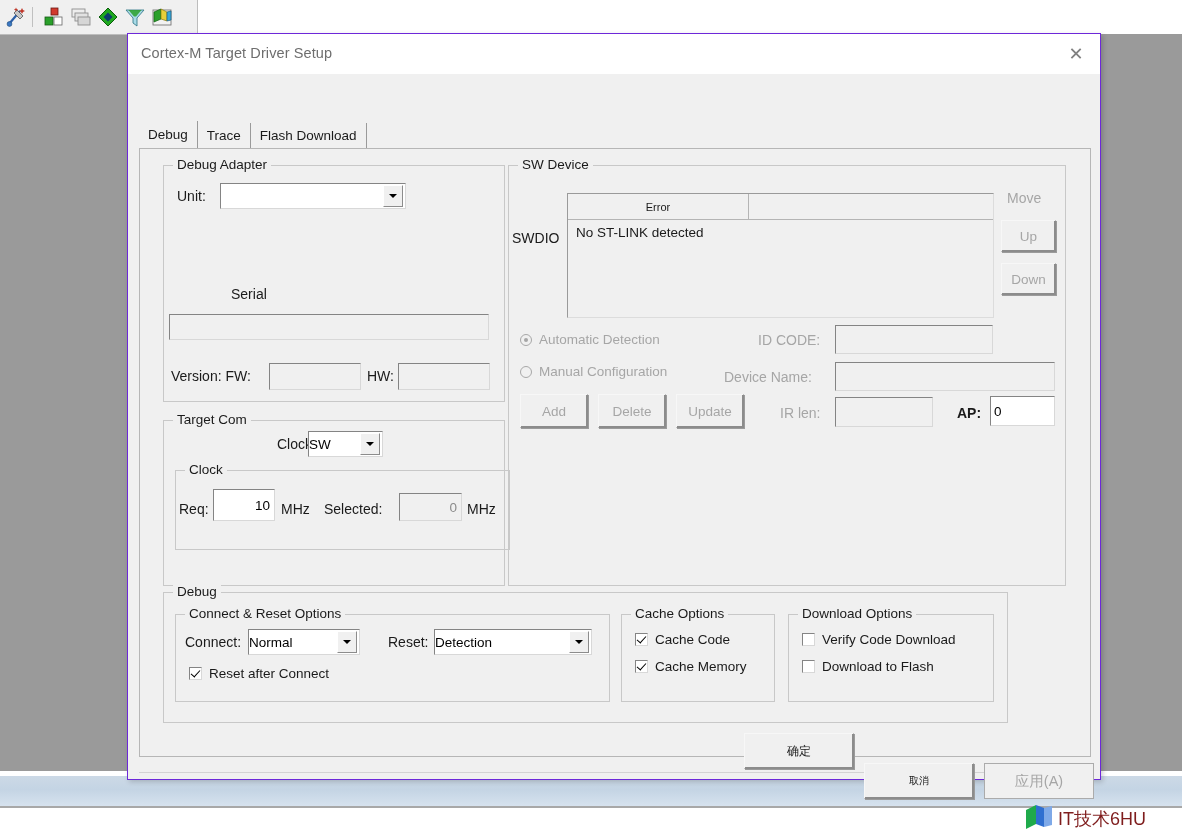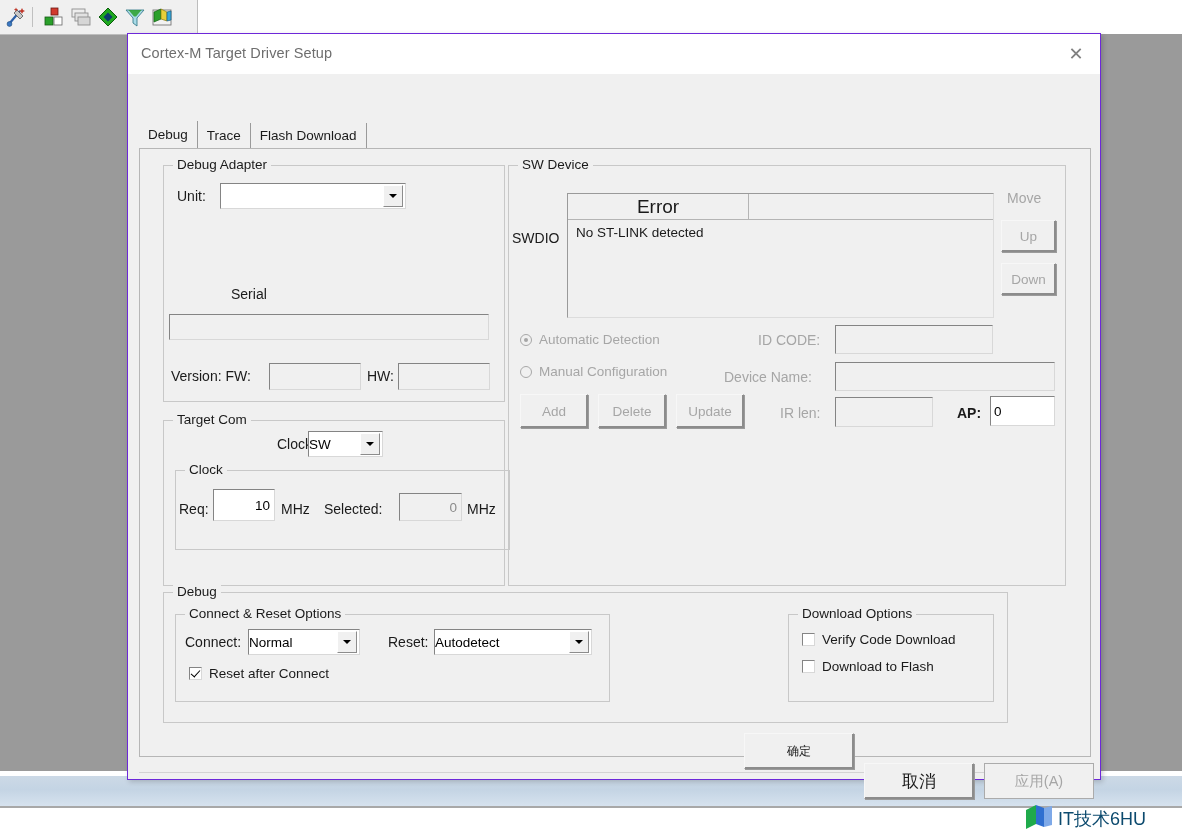--- a/index.html
+++ b/index.html
@@ -112,32 +112,32 @@
   .rad .rtxt { margin-left:7px; font-size:13.5px; color:#a6a6a6; white-space:nowrap;
                font-family:"Liberation Sans", sans-serif; }
 
   
   .listbox { position:absolute; background:#f0f0f0; border:1px solid #9a9a9a;
              border-right-color:#dcdcdc; border-bottom-color:#dcdcdc; box-sizing:border-box; }
   .lhead { position:absolute; left:0; top:0; right:0; height:25px; display:flex;
            border-bottom:1px solid #b4b4b4; }
   .lhead .hcell { background:#f0f0f0; border-right:1px solid #b4b4b4;
                   display:flex; align-items:center; justify-content:center;
-                  font-size:19px; color:#1a1a1a; box-sizing:border-box;
+                  font-size:11px; color:#1a1a1a; box-sizing:border-box;
                   font-family:"Liberation Sans", sans-serif; }
   .lrow { position:absolute; left:0; top:25px; right:0; height:26px; display:flex; align-items:center; }
   .lrow .rcell { font-size:13.5px; color:#1a1a1a; padding-left:8px;
                  font-family:"Liberation Sans", sans-serif; }
 
   
   .footer-sep { position:absolute; left:11px; top:698px; width:950px; height:1px; background:#d3d3d3; }
 
   
   .wm { position:absolute; left:1024px; top:803px; display:flex; align-items:center; }
-  .wm-txt { font-size:18px; color:#0c4a6e; font-family:"Liberation Sans", sans-serif;
+  .wm-txt { font-size:18px; color:#7f1d1d; font-family:"Liberation Sans", sans-serif;
             letter-spacing:0px; margin-left:4px; }
 </style>
 </head>
 <body>
 
 <div id="root">
 
   <div class="bg-white-top"></div>
   <div class="bg-white-right"></div>
   <div class="bg-gray-body"></div>
@@ -306,52 +306,63 @@
             <div class="lbl" style="left:9px; top:19px;">Connect:</div>
             <div class="combo" style="left:72px; top:14px; width:112px; height:26px;">
               <span class="ctext">Normal</span>
               <span class="carrow">
                     <i></i>
                   </span>
             </div>
 
             <div class="lbl" style="left:212px; top:19px;">Reset:</div>
             <div class="combo" style="left:258px; top:14px; width:158px; height:26px;">
-              <span class="ctext">Autodetect</span>
+              <span class="ctext">Detection</span>
               <span class="carrow">
                     <i></i>
                   </span>
             </div>
 
             <div class="chk" style="left:13px; top:51px;">
               <span class="box on"></span>
               <span class="ctxt">Reset after Connect</span>
             </div>
           </div>
 
+          <div class="group" style="left:457px; top:21px; width:152px; height:86px;">
+            <div class="gtitle">Cache Options</div>
+            <div class="chk" style="left:13px; top:17px;">
+              <span class="box on"></span>
+              <span class="ctxt">Cache Code</span>
+            </div>
+            <div class="chk" style="left:13px; top:44px;">
+              <span class="box on"></span>
+              <span class="ctxt">Cache Memory</span>
+            </div>
+          </div>
 
           <div class="group" style="left:624px; top:21px; width:204px; height:86px;">
             <div class="gtitle">Download Options</div>
             <div class="chk" style="left:13px; top:17px;">
               <span class="box"></span>
               <span class="ctxt">Verify Code Download</span>
             </div>
             <div class="chk" style="left:13px; top:44px;">
               <span class="box"></span>
               <span class="ctxt">Download to Flash</span>
             </div>
           </div>
         </div>
 
       </div>
       </div>
 
       <div class="footer-sep"></div>
       <div class="btn" style="left:616px; top:659px; width:110px; height:36px; font-size:12px;">确定</div>
-      <div class="btn" style="left:736px; top:689px; width:110px; height:36px; font-size:17px;">取消</div>
+      <div class="btn" style="left:736px; top:689px; width:110px; height:36px; font-size:10px;">取消</div>
       <div class="btn flat dis" style="left:856px; top:689px; width:110px; height:36px; font-size:14.5px;">应用(A)</div>
 
     </div>
   </div>
 
   <div class="wm">
     <span>
       <svg width="30" height="28" viewBox="0 0 30 28">
         <path d="M2 7 L12 2 L12 21 L2 26 Z" fill="#1faa4b"></path>
         <path d="M12 2 L20 5 L20 24 L12 21 Z" fill="#2f6fd0"></path>

